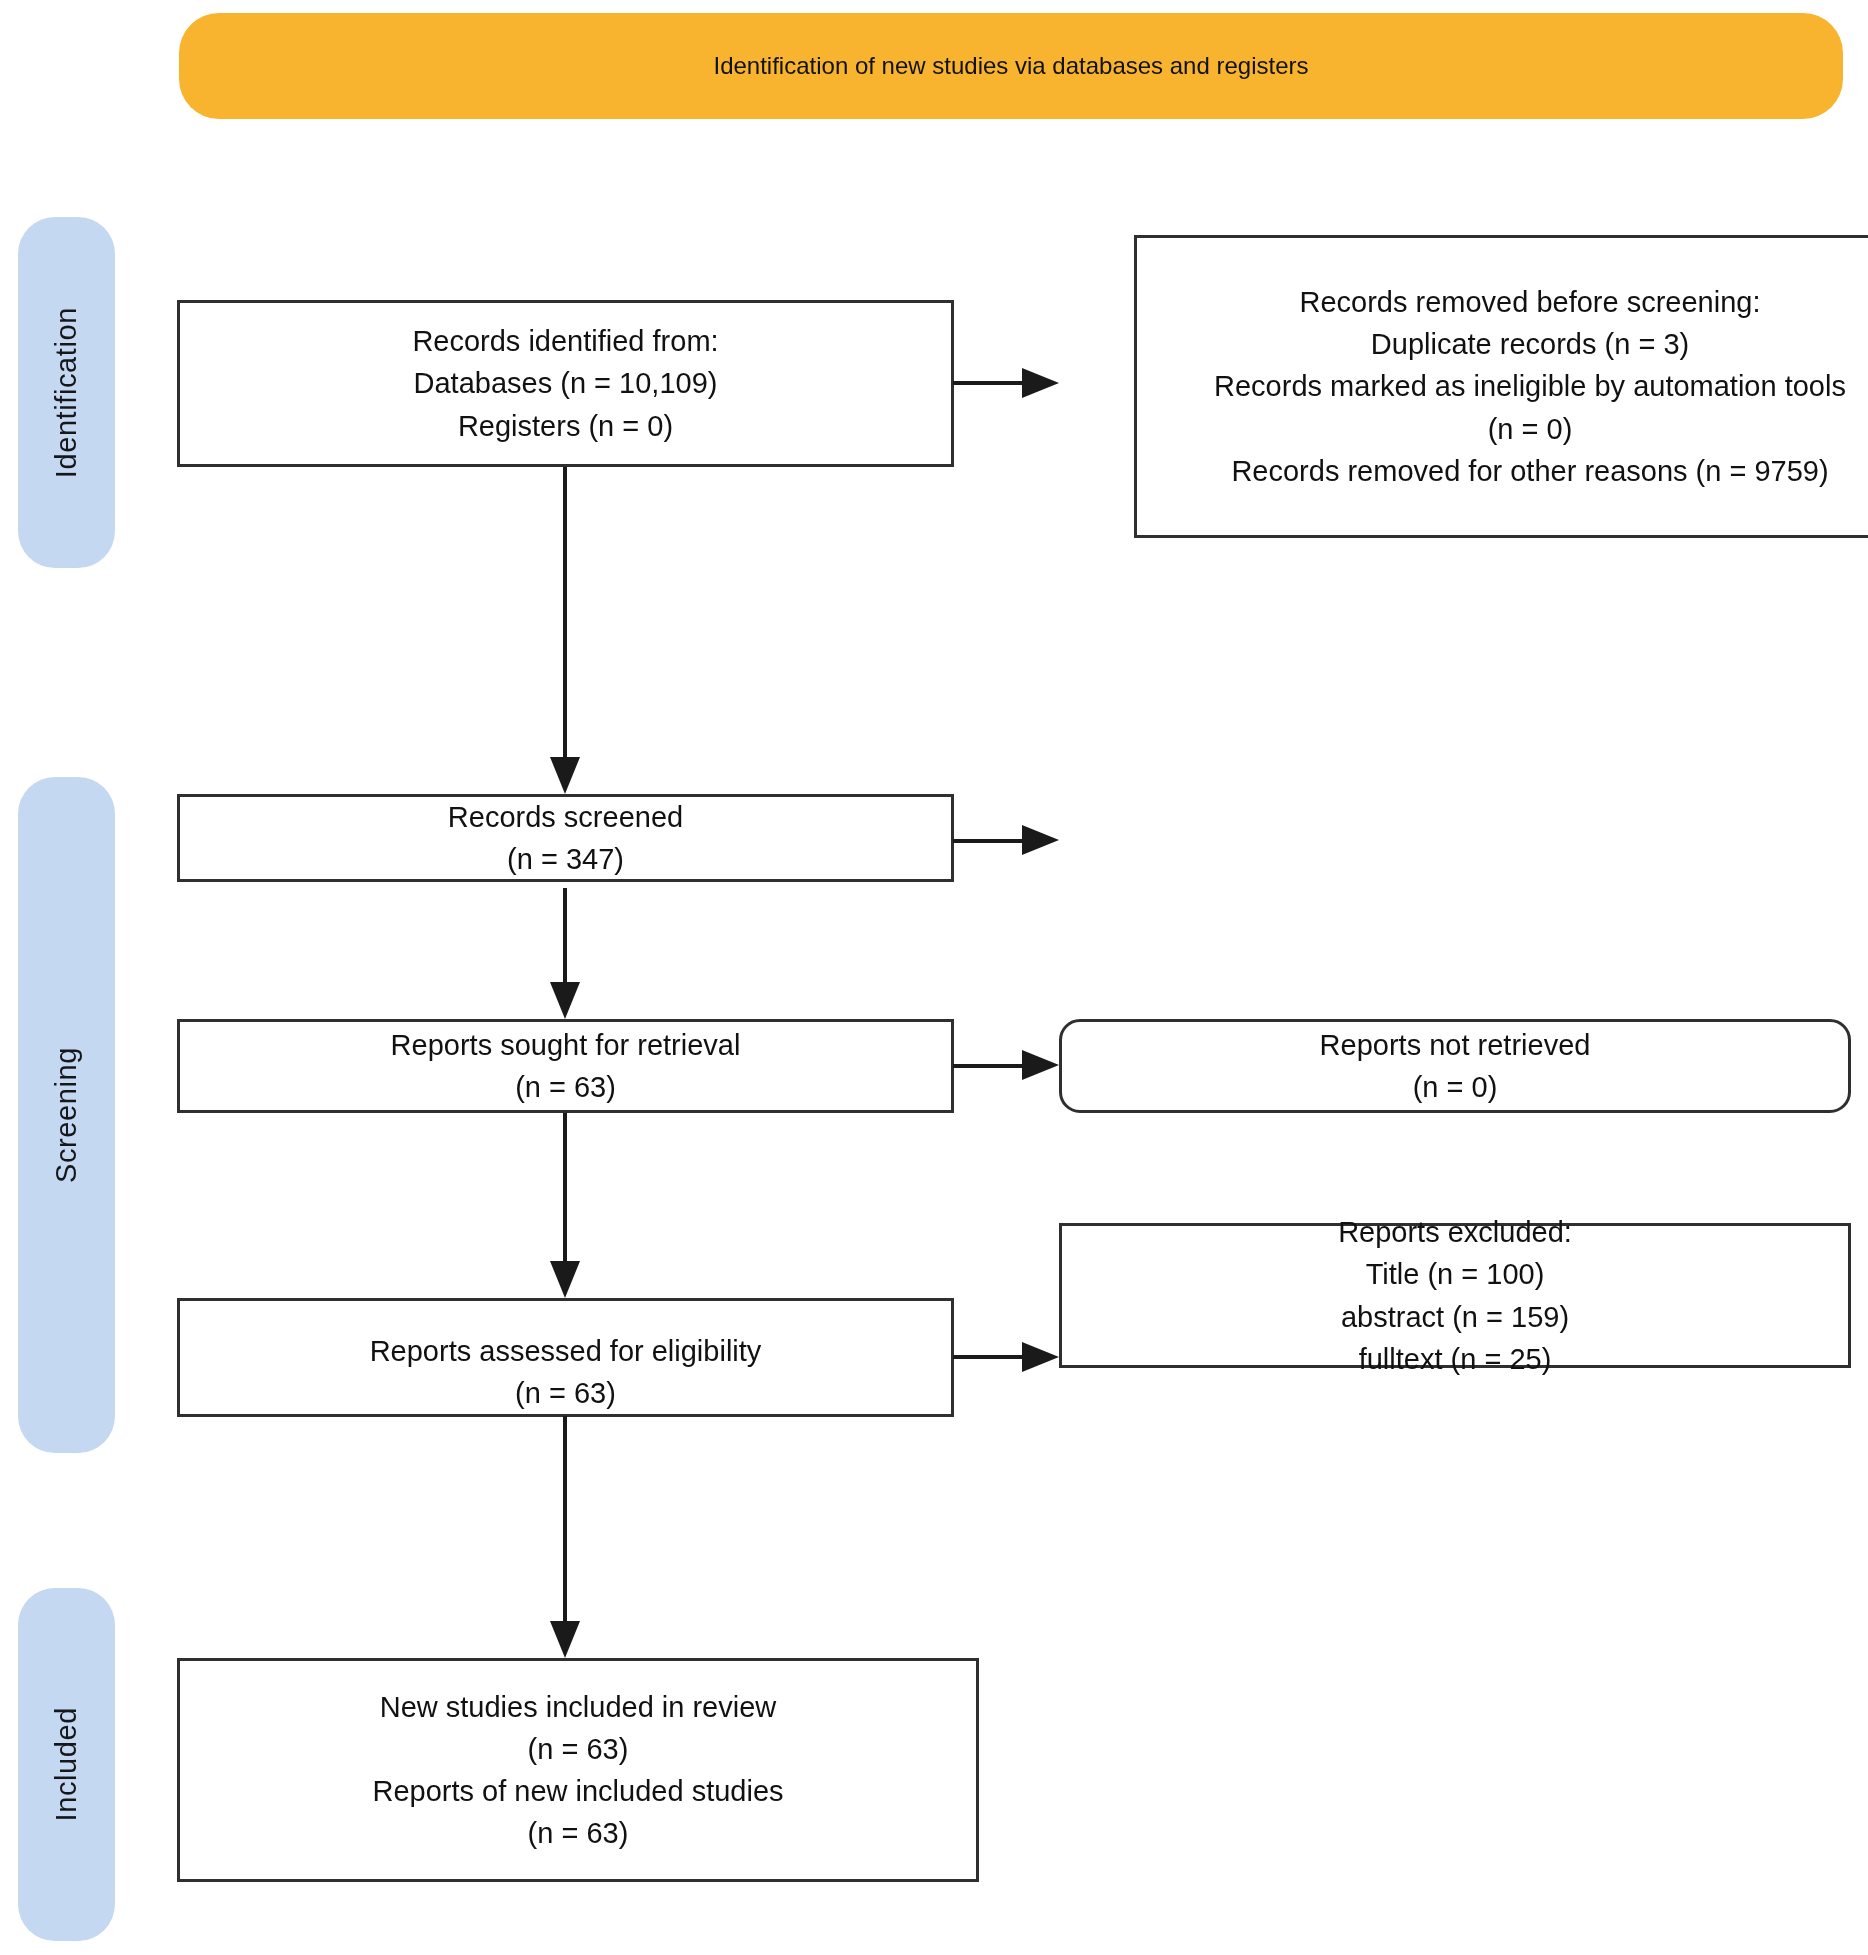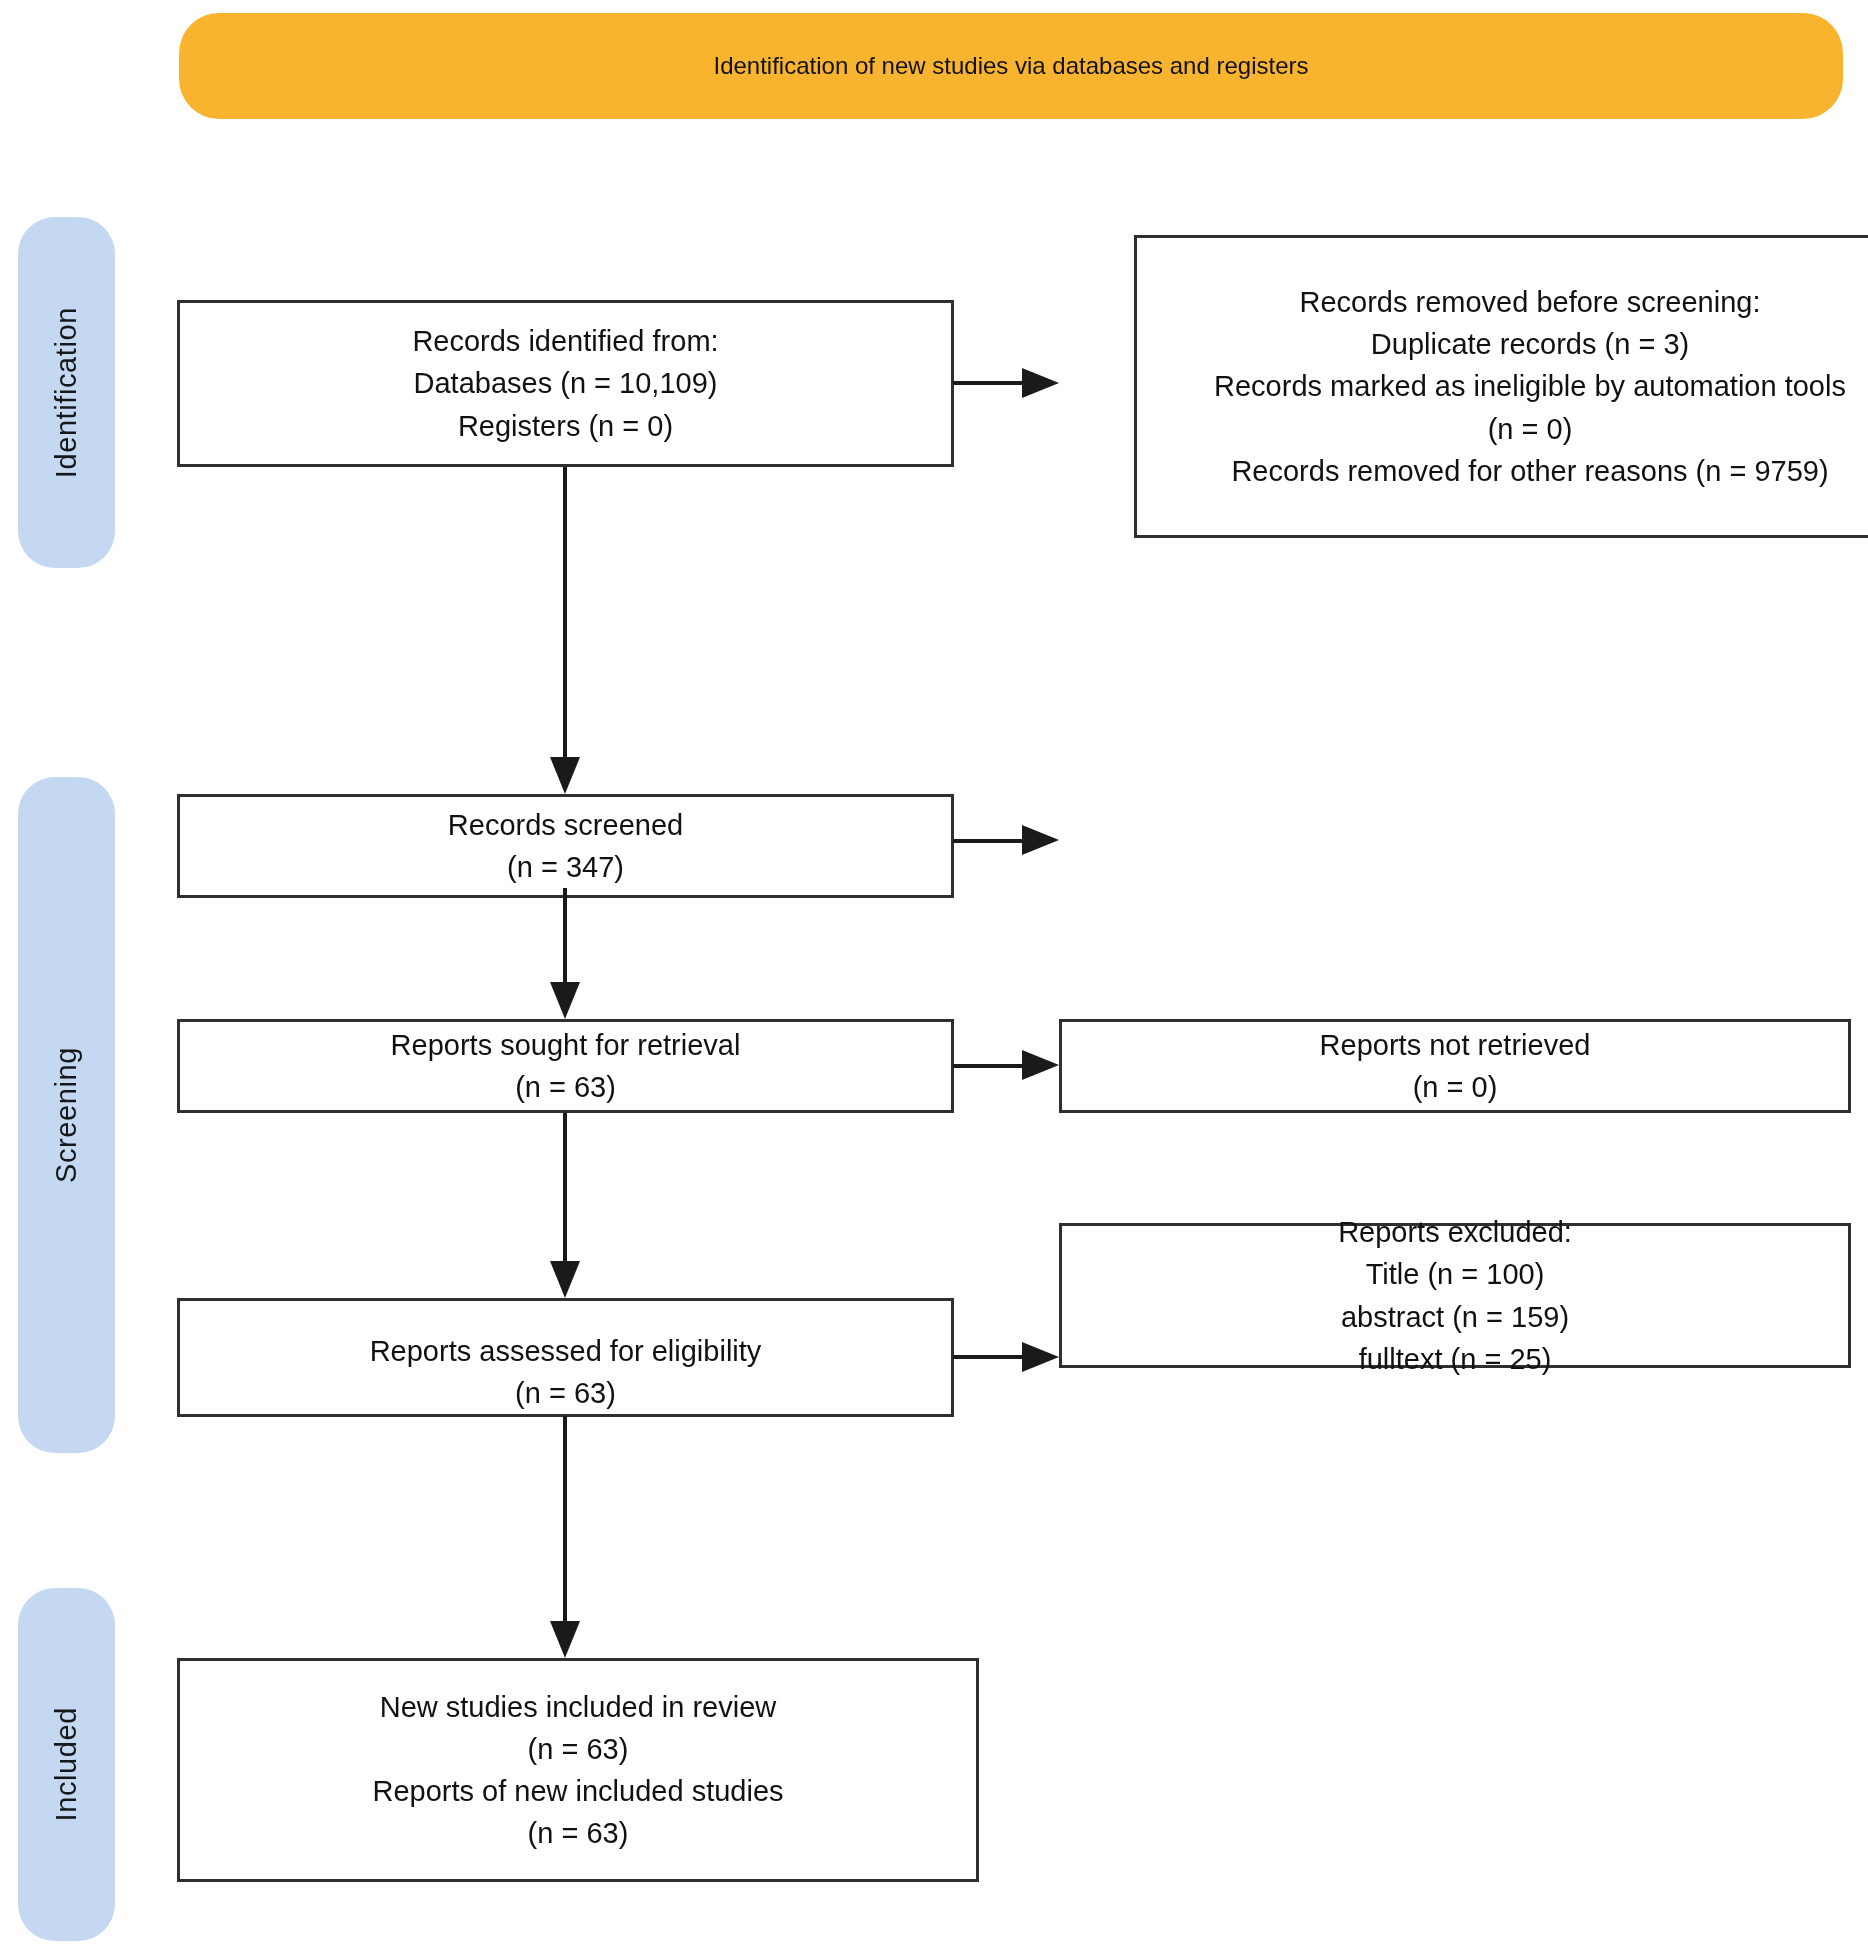--- a/index.html
+++ b/index.html
@@ -56,24 +56,24 @@
     text-align:center;
   }
   .box-text{
     white-space:pre-line;
     font-size:29px;
     line-height:1.45;
   }
   #box-records-identified   { left:177px;  top:300px;  width:777px; height:167px; }
   #box-records-removed      { left:1123px; top:235px;  width:792px; height:303px;margin-left:11px; }
   #box-records-removed .box-text{ padding:0 67px; }
-  #box-records-screened     { left:177px;  top:794px; width:777px; height:104px; }
+  #box-records-screened     { left:177px;  top:794px; width:777px; height:88px; }
   #box-records-excluded     { left:1059px; top:794px; width:792px; height:94px; }
   #box-reports-sought       { left:177px;  top:1019px; width:777px; height:94px; }
-  #box-reports-not-retrieved{ left:1059px; top:1019px; width:792px; height:94px; }
+  #box-reports-not-retrieved{ left:1059px; top:1019px; width:792px; height:94px;border-radius:21px; }
   #box-reports-assessed     { left:177px;  top:1298px; width:777px; height:119px;align-items:flex-end; }
   #box-reports-excluded     { left:1059px; top:1223px; width:792px; height:145px; }
   #box-new-studies          { left:177px;  top:1658px; width:802px; height:224px; }
   
   .line{ position:absolute; background:var(--arrow); }
   .vline{ width:3.8px; left:563px; }
   .hline{ height:3.8px; left:953px; width:73px; }
   .head-down{
     position:absolute; width:0; height:0; left:550px;
     border-left:15.3px solid transparent;

